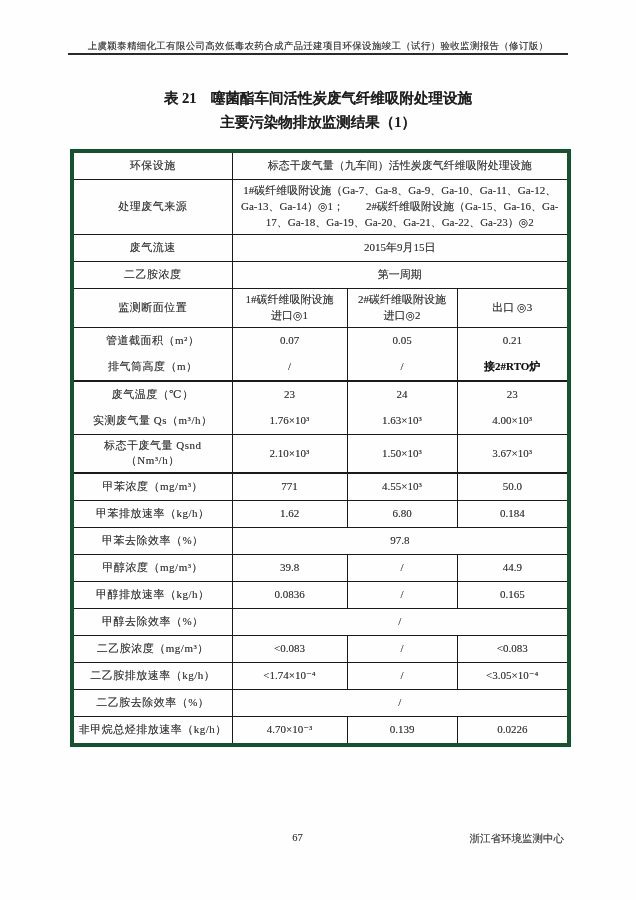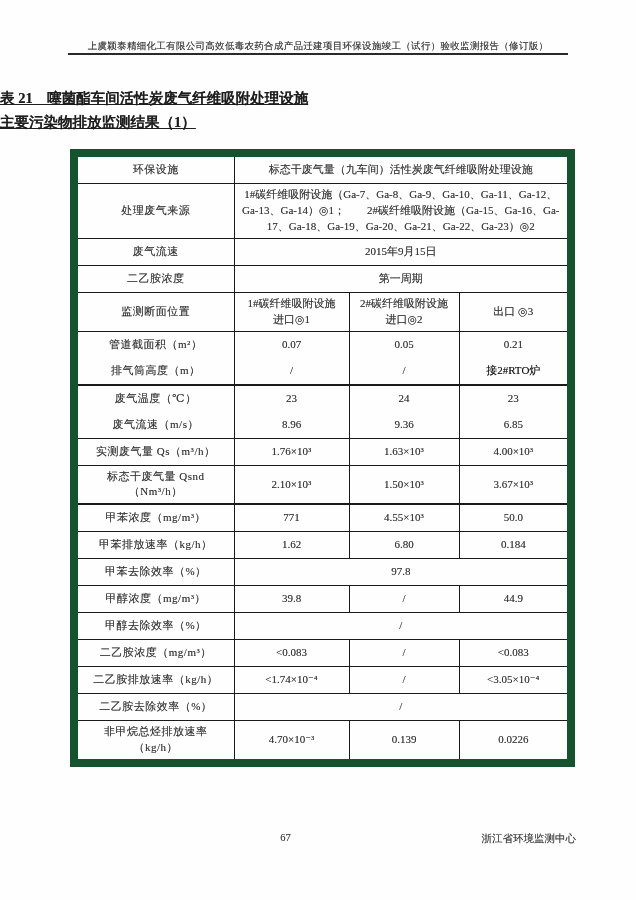--- a/index.html
+++ b/index.html
@@ -16,31 +16,30 @@
     text-align:center;
     font-size:9.5px;
     letter-spacing:.3px;
     color:#3c3c3c;
     border-bottom:2px solid #2a2a2a;
     text-shadow:0 0 .6px rgba(70,70,70,.7);
     white-space:nowrap;
   }
   .doc-title{
     margin-top:32px;
-    text-align:left;
+    text-align:center;
     font-weight:bold;
     font-size:14.5px;
     color:#1d1d1d;
     line-height:1.65;
     text-shadow:0 0 .5px rgba(40,40,40,.6);
-    text-decoration:underline;
   }
   table.results{
     border-collapse:collapse;
-    border:8px solid #14532d;
+    border:4px solid #14532d;
     margin:14px 0 0 70px;
     width:497px;
     table-layout:fixed;
     font-size:11px;
     color:#363636;
     text-shadow:0 0 .6px rgba(80,80,80,.65);
     padding-left:28px;
   }
   table.results td{
     border-right:1px solid #1a1a1a;
@@ -49,31 +48,31 @@
     vertical-align:middle;
     padding:3px 4px;
     height:20px;
     line-height:1.45;
     white-space:pre-line;
     overflow:hidden;
   }
   table.results td.label{letter-spacing:.5px;}
   table.results tr.no-bottom td{border-bottom:none;}
   table.results tr.thick-bottom td{border-bottom-width:2px;}
-  table.results td.bold{font-weight:normal;color:#111;}
+  table.results td.bold{font-weight:bold;color:#111;}
   .footer{
     position:absolute;
     left:0;top:832px;
     width:636px;
     font-size:10.5px;
     color:#3a3a3a;
     text-shadow:0 0 .5px rgba(80,80,80,.6);
   }
-  .footer .page-num{position:absolute;left:0;width:571px;text-align:center;}
-  .footer .org{position:absolute;right:60px;text-align:right;}
+  .footer .page-num{position:absolute;left:12px;width:571px;text-align:center;}
+  .footer .org{position:absolute;right:72px;text-align:right;}
 </style>
 </head>
 <body>
 
 <div class="doc-header">上虞颖泰精细化工有限公司高效低毒农药合成产品迁建项目环保设施竣工（试行）验收监测报告（修订版）</div>
 
 <div class="doc-title">
   <div>表 21　噻菌酯车间活性炭废气纤维吸附处理设施</div>
   <div>主要污染物排放监测结果（1）</div>
 </div>
@@ -122,26 +121,20 @@
         <td>/</td>
         <td class="bold">接2#RTO炉</td>
       </tr>
       <tr class="no-bottom">
         <td class="label">废气温度（℃）</td>
         <td>23</td>
         <td>24</td>
         <td>23</td>
       </tr>
       <tr>
-        <td class="label">废气流速（m/s）</td>
-        <td>8.96</td>
-        <td>9.36</td>
-        <td>6.85</td>
-      </tr>
-      <tr>
         <td class="label">实测废气量 Qs（m³/h）</td>
         <td>1.76×10³</td>
         <td>1.63×10³</td>
         <td>4.00×10³</td>
       </tr>
       <tr class="thick-bottom">
         <td class="label">标态干废气量 Qsnd（Nm³/h）</td>
         <td>2.10×10³</td>
         <td>1.50×10³</td>
         <td>3.67×10³</td>
@@ -162,20 +155,26 @@
         <td class="label">甲苯去除效率（%）</td>
         <td colspan="3">97.8</td>
       </tr>
       <tr>
         <td class="label">甲醇浓度（mg/m³）</td>
         <td>39.8</td>
         <td>/</td>
         <td>44.9</td>
       </tr>
       <tr>
+        <td class="label">甲醇排放速率（kg/h）</td>
+        <td>0.0836</td>
+        <td>/</td>
+        <td>0.165</td>
+      </tr>
+      <tr>
         <td class="label">甲醇去除效率（%）</td>
         <td colspan="3">/</td>
       </tr>
       <tr>
         <td class="label">二乙胺浓度（mg/m³）</td>
         <td>&lt;0.083</td>
         <td>/</td>
         <td>&lt;0.083</td>
       </tr>
       <tr>

